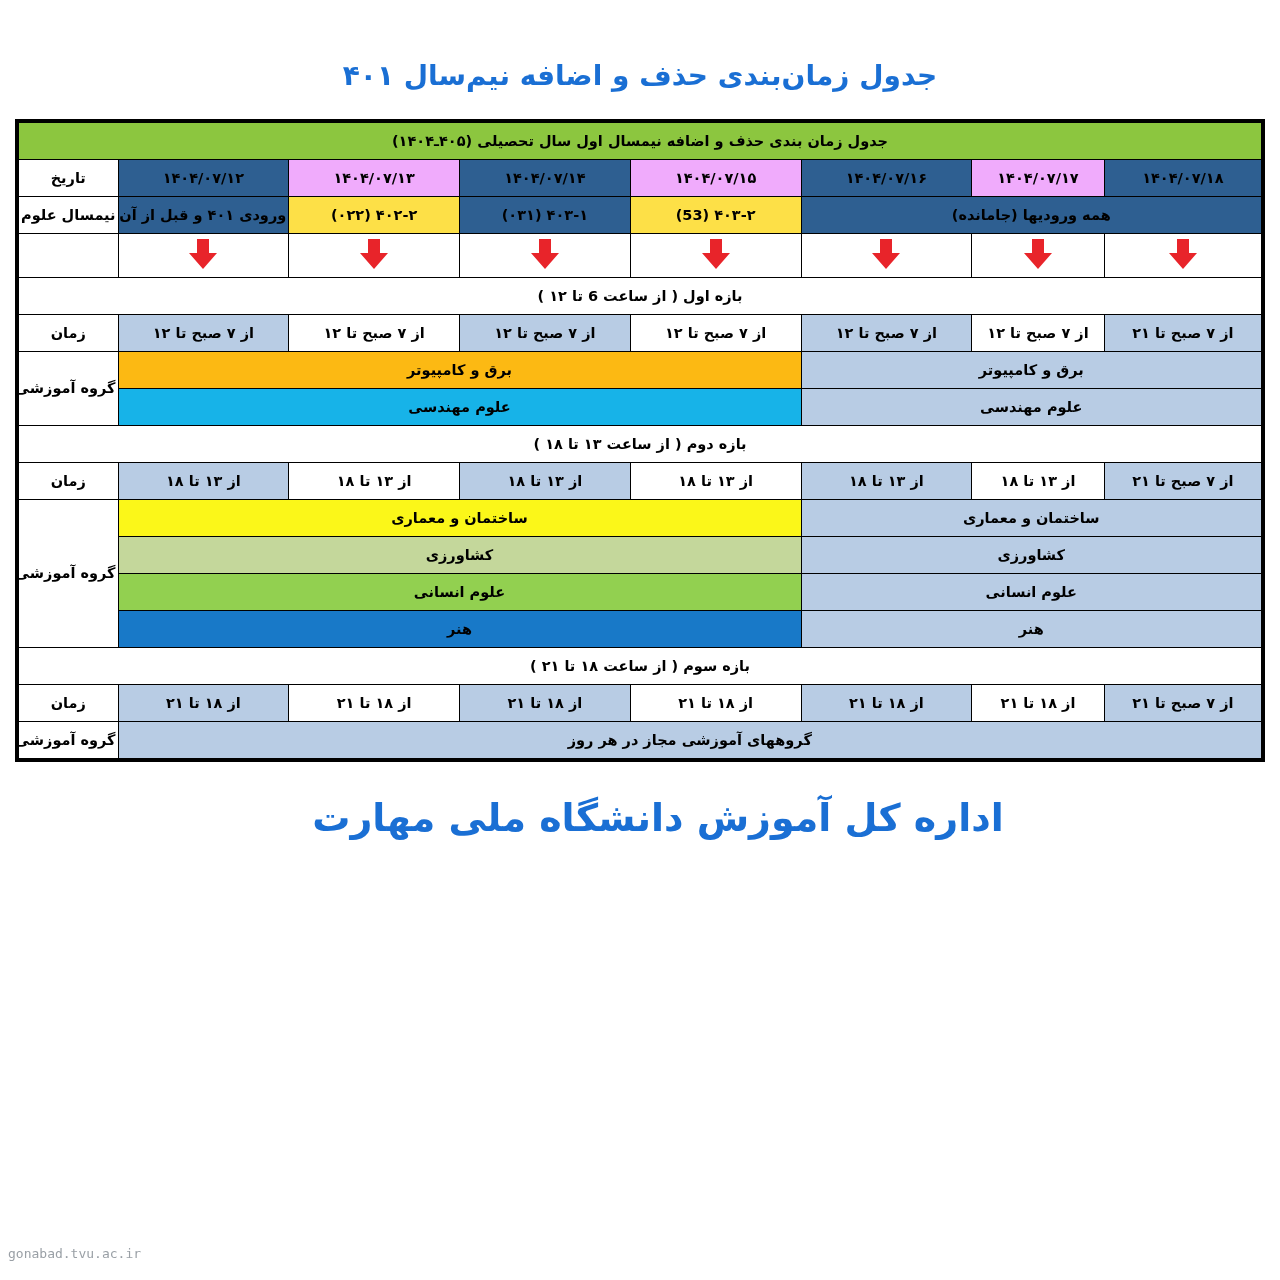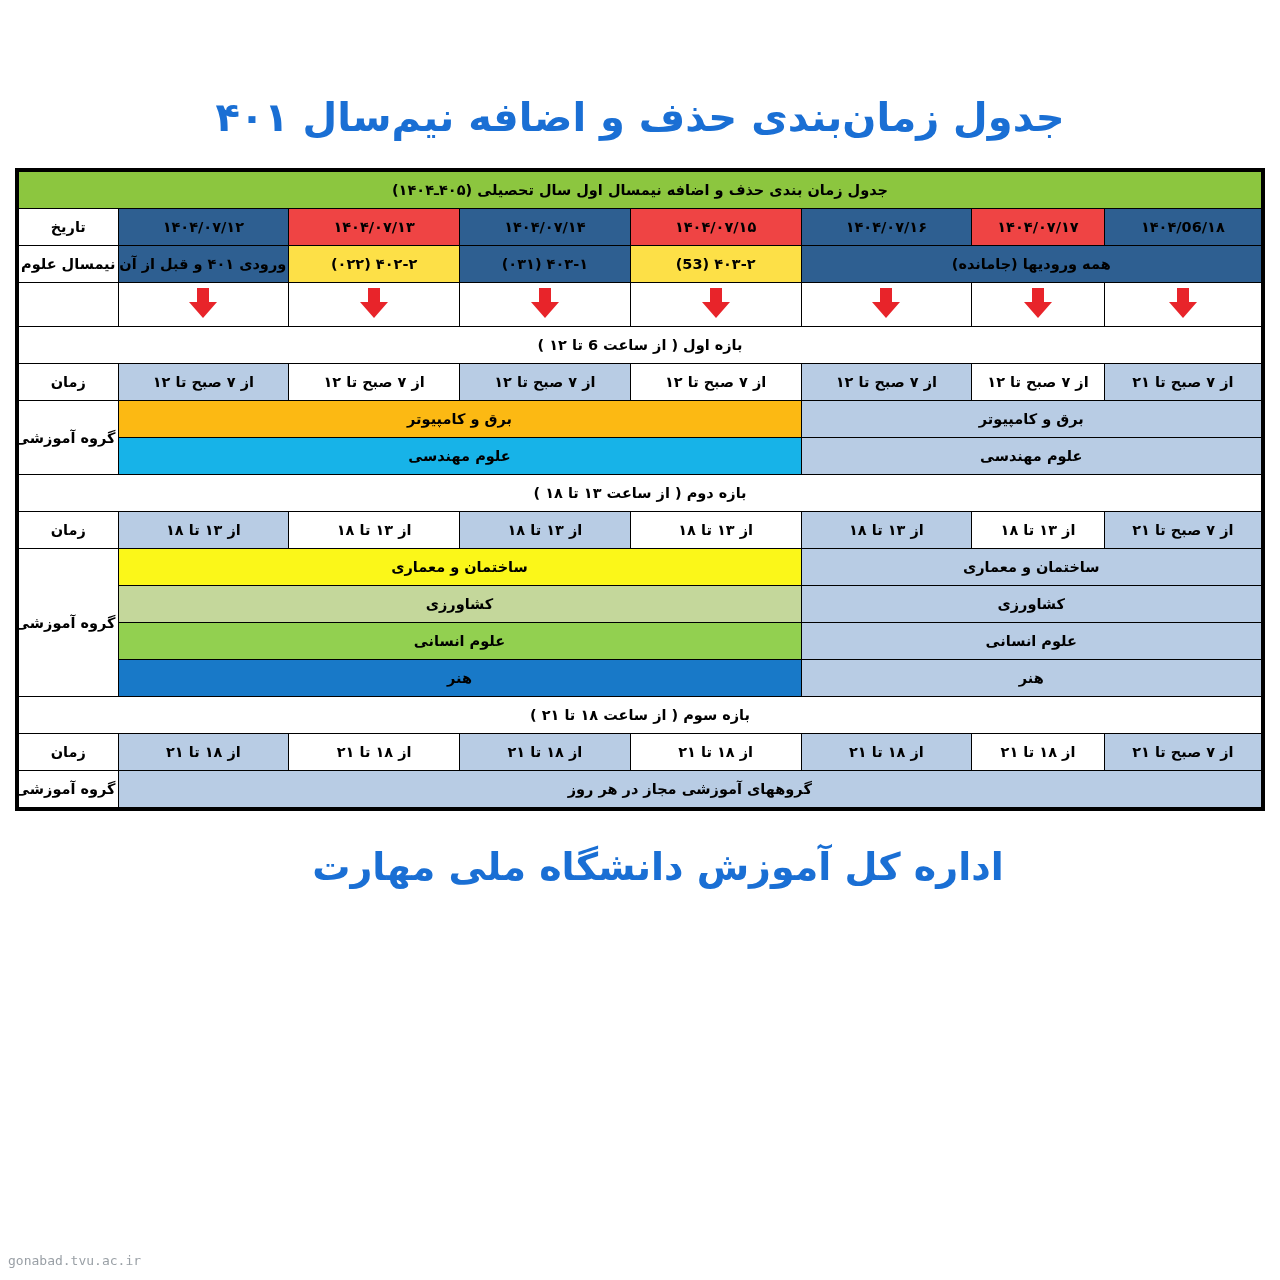--- a/index.html
+++ b/index.html
@@ -6,40 +6,40 @@
   body {
     width:1280px; height:1280px;
     background:#ffffff;
     font-family:"DejaVu Sans", sans-serif;
     overflow:hidden;
     position:relative;
   }
   .page-title {
     color:#1a6fd4;
     font-weight:bold;
-    font-size:40px;
+    font-size:28px;
     text-align:center;
     letter-spacing:0px;
-    padding-top:88px;
+    padding-top:56px;
     line-height:1.45;
     direction:rtl;
   }
   .footer-title {
     color:#1a6fd4;
     font-weight:bold;
     font-size:38px;
     text-align:center;
     direction:rtl;
     margin-top:34px;
     margin-left:36px;
   }
   .watermark {
     position:absolute;
     left:8px;
-    bottom:12px;
+    bottom:19px;
     font-size:13px;
     color:#9aa0a6;
     direction:ltr;
     font-family:"DejaVu Sans Mono", monospace;
   }
 
   
   .table-wrap {
     margin:22px auto 0 auto;
     width:1250px;
@@ -76,21 +76,21 @@
     width:96px;
     font-size:16px;
   }
   .date-dark {
     background:#2e5f91;
     color:#fff;
     font-size:18px;
     height:42px;
   }
   .date-light {
-    background:#ef4444;
+    background:#f0abfc;
     color:#000;
     font-size:18px;
     height:42px;
   }
   .entry-dark {
     background:#2e5f91;
     color:#fff;
     font-size:15px;
     height:34px;
   }
@@ -141,21 +141,21 @@
       <col style="width:165px">
       <col style="width:96px">
     </colgroup>
 
     <tbody>
         <tr>
       <td class="hdr-green" colspan="8">جدول زمان بندی حذف و اضافه نیمسال اول سال تحصیلی (۴۰۵ـ۱۴۰۴)</td>
     </tr>
 
     <tr>
-      <td class="date-dark">۱۴۰۴/06/۱۸</td>
+      <td class="date-dark">۱۴۰۴/۰۷/۱۸</td>
       <td class="date-light">۱۴۰۴/۰۷/۱۷</td>
       <td class="date-dark">۱۴۰۴/۰۷/۱۶</td>
       <td class="date-light">۱۴۰۴/۰۷/۱۵</td>
       <td class="date-dark">۱۴۰۴/۰۷/۱۴</td>
       <td class="date-light">۱۴۰۴/۰۷/۱۳</td>
       <td class="date-dark">۱۴۰۴/۰۷/۱۲</td>
       <td class="lbl-col">تاریخ</td>
     </tr>
 
     <tr>

